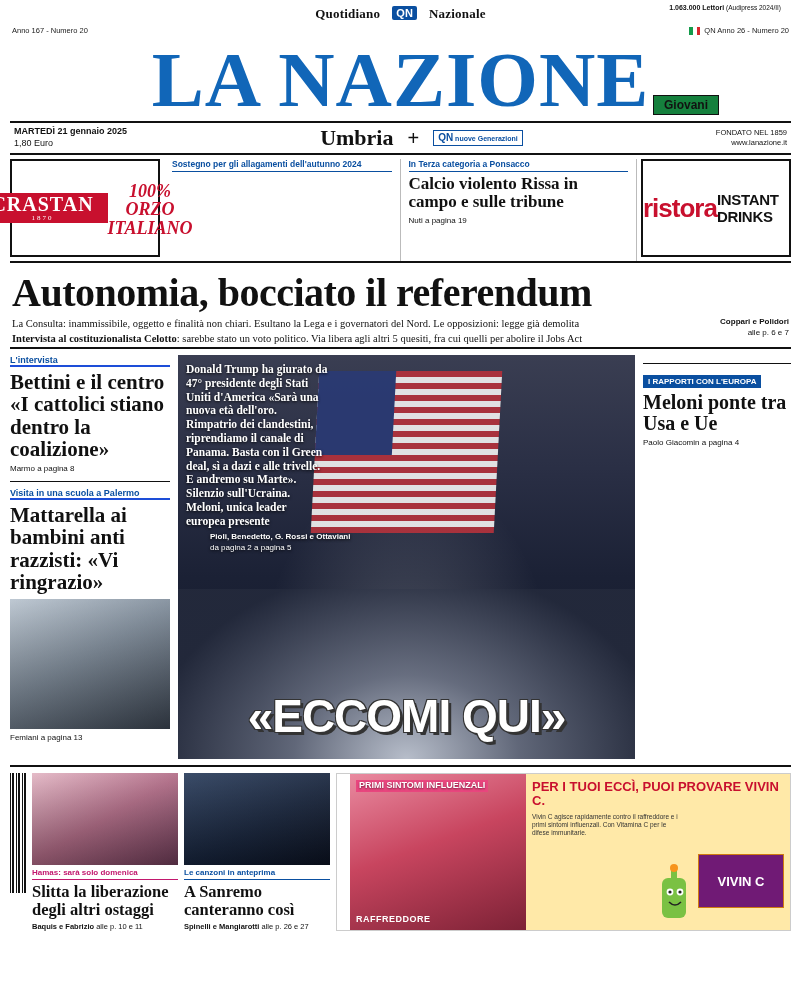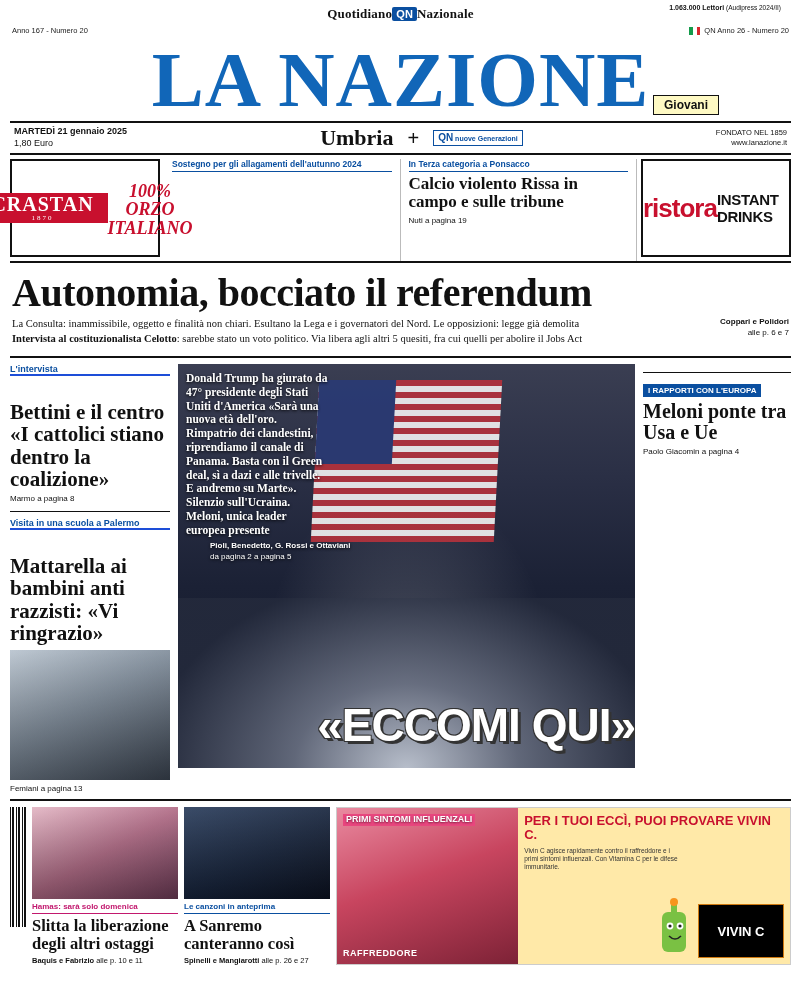--- a/index.html
+++ b/index.html
@@ -11,21 +11,21 @@
     overflow: hidden;
   }
   .page { position: relative; width: 801px; height: 994px; padding: 0 10px; }
 
   
   .topstrip {
     display: flex; align-items: center; justify-content: center;
     height: 22px; position: relative; padding-top: 6px;
   }
   .topstrip .qn-wordmark {
-    display: flex; align-items: center; gap: 0;
+    display: flex; align-items: flex-start; gap: 12px;
     font-family: "Liberation Serif", serif; font-weight: 700; font-size: 13px; letter-spacing: .2px;
   }
   .qn-badge {
     background: #0a4fa0; color:#fff; font-family:"Liberation Sans",sans-serif;
     font-weight:700; font-size:11px; padding:1px 4px; border-radius:2px;
   }
   .topright {
     position: absolute; right: 10px; top: 4px; text-align: right;
     font-family: "Liberation Sans", sans-serif; font-size: 7px; color:#111; font-weight:700;
   }
@@ -52,21 +52,21 @@
     font-family: "Liberation Serif", serif;
     font-weight: 700;
     font-size: 78px;
     line-height: 0.95;
     letter-spacing: 1px;
     color: #1166b8;
     padding: 4px 0 2px;
   }
   .giovani-tag {
     position:absolute; right: 72px; top: 58px;
-    background:#fef9c3; color:#111; font-family:"Liberation Sans",sans-serif;
+    background:#15803d; color:#111; font-family:"Liberation Sans",sans-serif;
     font-weight:700; font-size:12px; padding:2px 10px; border:1px solid #111;
   }
 
   .dateline {
     display:flex; align-items:center; justify-content:space-between;
     border-top:2px solid #111; border-bottom:2px solid #111;
     height: 34px; margin-top:2px; padding: 0 4px;
   }
   .dateline .left { font-family:"Liberation Sans",sans-serif; font-size:9px; line-height:1.3; font-weight:700;}
   .dateline .left .price { font-weight:400; }
@@ -118,61 +118,61 @@
   .byline { font-family:"Liberation Sans",sans-serif; font-size:8px; margin-top:4px; }
   .byline b { font-weight:400; }
   .promo-flex { display:flex; gap:6px; }
   .promo-thumb { width: 84px; height: 76px; flex:none; overflow:hidden; position:relative; }
 
   
   .mainhead {
     font-family:"Liberation Serif",serif; font-weight:700; font-size:40px;
     line-height:1.0; letter-spacing:-.5px; padding: 10px 2px 4px;
   }
-  .summary-row { display:flex; gap:10px; padding: 0 2px 10px; border-bottom: 2px solid #111;}
+  .summary-row { display:flex; gap:10px; padding: 0 2px 1px; border-bottom: 2px solid #111;}
   .summary { flex:1; font-family:"Liberation Serif",serif; font-size:10.5px; line-height:1.38; }
   .summary b { font-weight:700; }
   .summary-right {
     width: 90px; text-align:right; font-family:"Liberation Sans",sans-serif;
     font-size:8px; line-height:1.35; font-weight:700;
   }
   .summary-right .pg { font-weight:400; }
 
   
   .body3 { display:flex; gap:8px; margin-top:6px; }
   .colL { width: 160px; }
   .colC { flex:1; }
   .colR { width: 148px; }
 
   .kicker-small {
     font-family:"Liberation Sans",sans-serif; color:#0a4fa0; font-weight:700; font-size:9px;
     border-bottom:2px solid #1d4ed8; padding-bottom:0; margin-bottom:4px;
   }
   .left-head {
-    font-family:"Liberation Serif",serif; font-weight:700; font-size:21px; line-height:1.06;margin-top:25px;
+    font-family:"Liberation Serif",serif; font-weight:700; font-size:21px; line-height:1.06;
   }
   .sep-line { border-top:1px solid #111; margin: 8px 0 6px; }
 
   .photo { position:relative; overflow:hidden; background:#777; }
 
   
   .centerphoto { position:relative; height: 404px; overflow:hidden; }
   .overlay-text {
     position:absolute; left:8px; top:8px; width: 142px; color:#fff;
     font-family:"Liberation Serif",serif; font-weight:700; font-size:11.5px; line-height:1.2;
     text-shadow: 0 1px 3px rgba(0,0,0,.9);
   }
   .overlay-byline {
     position:absolute; left:8px; top:176px; width:150px; color:#fff;
     font-family:"Liberation Sans",sans-serif; font-size:8px; line-height:1.4;
     text-shadow: 0 1px 3px rgba(0,0,0,.9);
     margin-left: 24px;
   }
   .eccomi {
-    position:absolute; left:0; right:0; bottom:16px; text-align:right;
+    position:absolute; left:0; right:0; bottom:16px; text-align:center;
     font-family:"Liberation Sans",sans-serif; font-weight:700; font-size:46px;
     color:#fff; letter-spacing:-1px;
     text-shadow: 3px 3px 0 #333, -1px -1px 0 #333, 1px -1px 0 #333, -1px 1px 0 #333;
   }
 
   .blue-tag {
     background:#0a4fa0; color:#fff; font-family:"Liberation Sans",sans-serif;
     font-weight:700; font-size:8px; padding:2px 5px; display:inline-block; margin-bottom:4px;
   }
   .right-head {
@@ -186,39 +186,39 @@
   .bcol { width: 146px; }
   .bthumb { width:100%; height: 92px; overflow:hidden; position:relative; }
   .bkick {
     font-family:"Liberation Sans",sans-serif; font-weight:700; font-size:8px; color:#0a4fa0;
     border-bottom:1px solid #0a4fa0; padding: 3px 0 2px; margin-bottom:3px;
   }
   .bkick.magenta { color:#c2186e; border-bottom-color:#c2186e; }
   .bhead { font-family:"Liberation Serif",serif; font-weight:700; font-size:16.5px; line-height:1.07; }
   .bbyline { font-family:"Liberation Sans",sans-serif; font-size:7.5px; margin-top:4px; }
 
-  .adbottom { flex:1; display:flex; border:1px solid #ccc; overflow:hidden; }
+  .adbottom { flex:1; display:flex; border:1px solid #ccc; overflow:hidden;padding-left:13px; }
   .ad-left { width: 40%; position:relative; overflow:hidden; background:#d4515f;}
   .ad-right { flex:1; background:#ffe9a8; position:relative; padding:6px; }
   .ad-kick {
     position:absolute; left:6px; top:6px; color:#fff; font-family:"Liberation Sans",sans-serif;
     font-weight:700; font-size:9px; line-height:1.1; text-shadow:0 1px 2px rgba(0,0,0,.5);
   }
   .ad-kick span { background:#e8467e; padding:1px 3px; display:inline-block;}
   .ad-bottomword {
     position:absolute; left:6px; bottom:6px; color:#fff; font-family:"Liberation Sans",sans-serif;
     font-weight:700; font-size:9px; letter-spacing:.5px;
   }
   .ad-head {
     font-family:"Liberation Sans",sans-serif; font-weight:700; font-size:13px; color:#c8102e;
     line-height:1.1;
   }
   .ad-body { font-family:"Liberation Sans",sans-serif; font-size:6.5px; line-height:1.25; margin-top:4px; width:60%; color:#333;}
   .vivin-box {
-    position:absolute; right:6px; bottom:6px; width:86px; height:54px; background:#000000;
+    position:absolute; right:6px; bottom:22px; width:86px; height:54px; background:#701a75;
     border:1px solid #d07a10; display:flex; align-items:center; justify-content:center;
     color:#fff; font-family:"Liberation Sans",sans-serif; font-weight:700; font-size:13px;
   }
   .vivin-mascot {
     position:absolute; right:96px; bottom:4px; width:40px; height:62px;
   }
 
   
   .img-alluvioni { background: linear-gradient(160deg,#9fb7c8 0%,#6f8b9c 40%,#3f5c4e 100%); }
   .img-mattarella { background: linear-gradient(150deg,#b9c4cf 0%,#7d8a98 45%,#3a4350 100%); }

